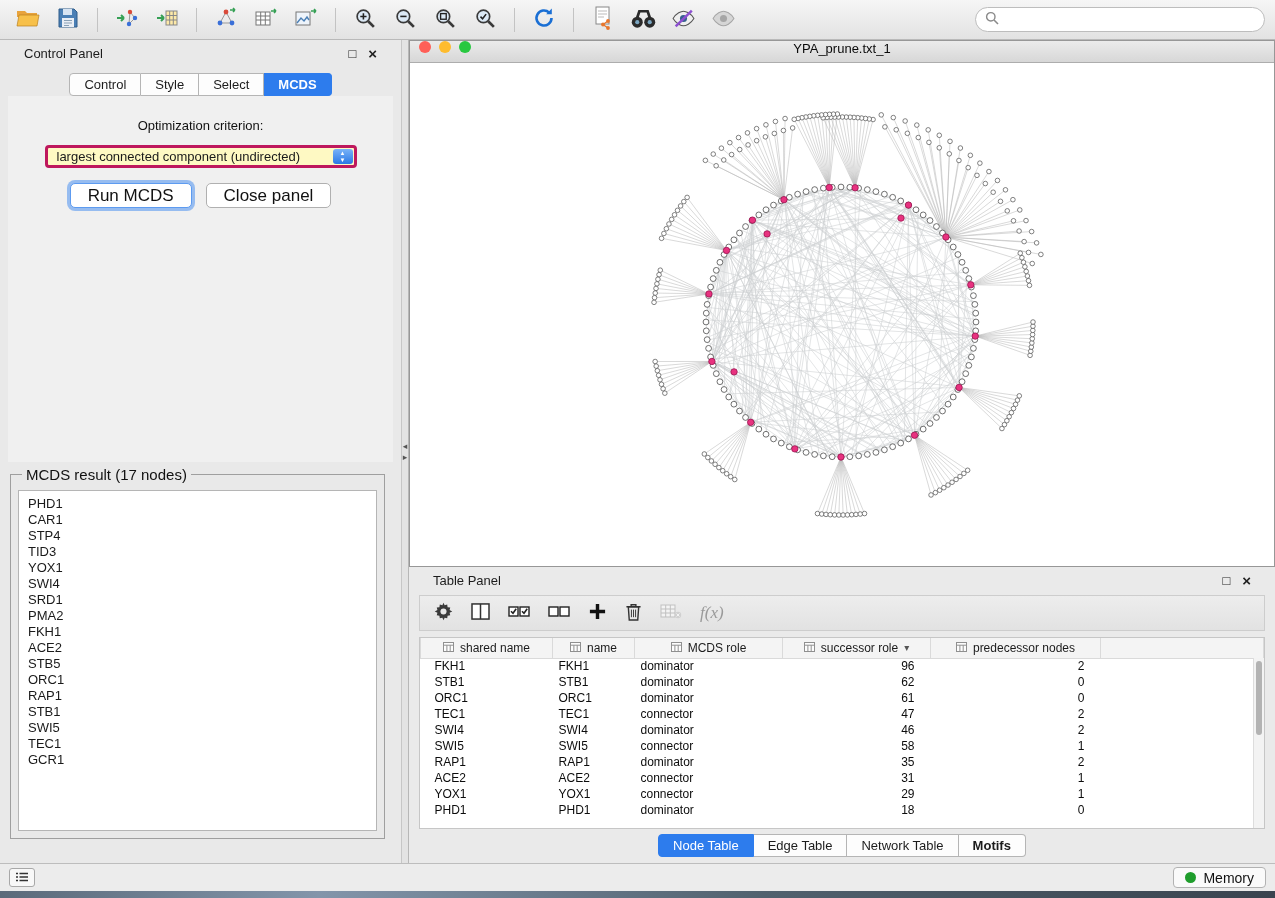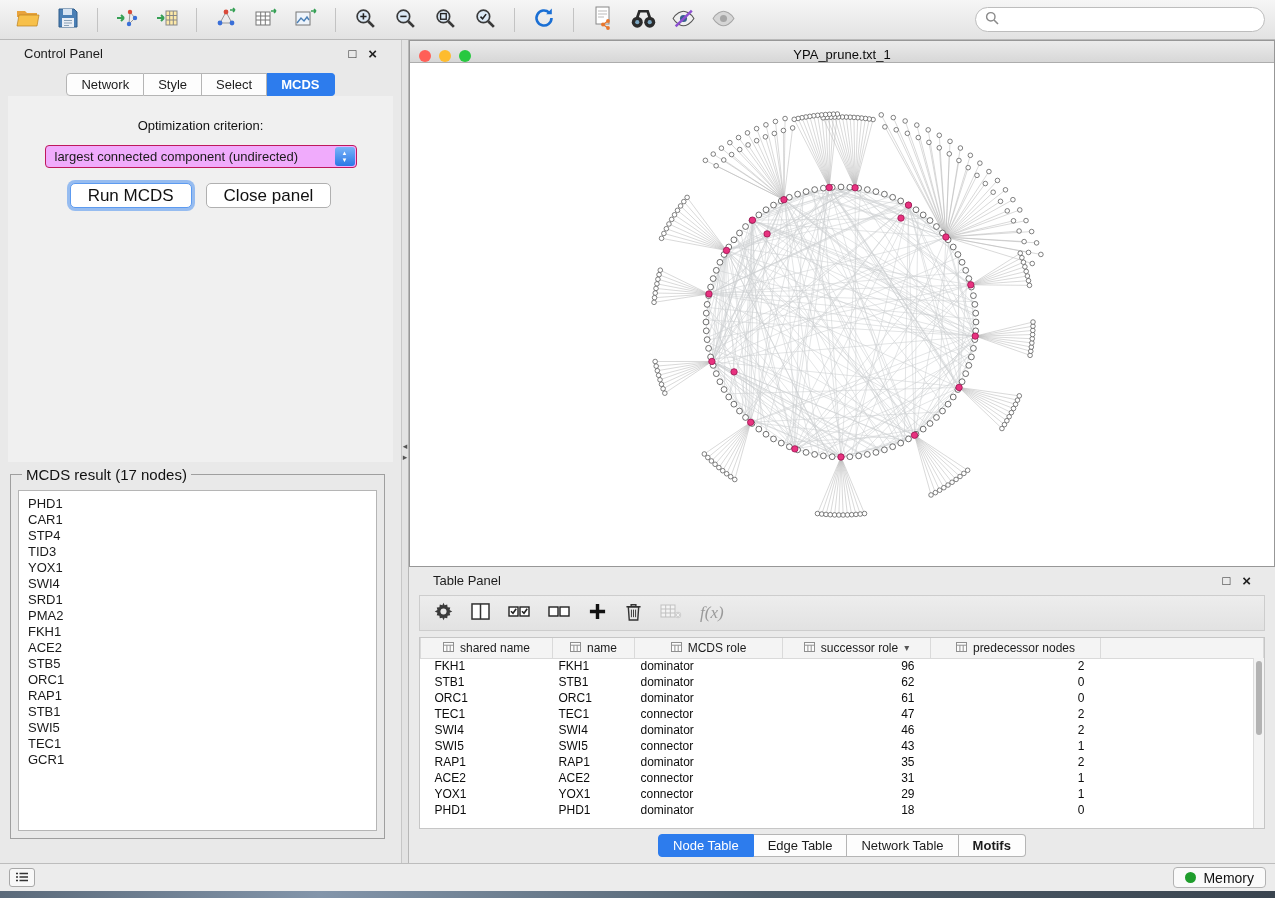--- a/index.html
+++ b/index.html
@@ -21,35 +21,35 @@
 
   
   .control-panel{position:absolute;left:0;top:40px;width:401px;height:823px;background:#e9e9e9;}
   .seg-tabs{display:flex;justify-content:center;margin-top:7px;}
   .seg{font-size:13px;padding:3px 14px;background:#fdfdfd;border:1px solid #b5b5b5;border-left:none;color:#1c1c1c;font-family:"Liberation Sans",sans-serif;cursor:default;}
   .seg:first-child{border-left:1px solid #b5b5b5;border-radius:4px 0 0 4px;}
   .seg:last-child{border-radius:0 4px 4px 0;font-weight:bold;}
   .seg.active{background:#2d7ced;border-color:#2d7ced;color:#fff;}
   .tab-content{position:absolute;left:8px;right:8px;top:56px;height:366px;background:#f0f0f0;}
   .opt-label{text-align:center;margin-top:22px;font-size:13px;color:#111;}
-  .dropdown{margin:12px auto 0;width:312px;height:23px;background:#f0abfc;border:1px solid #be185d;border-radius:4px;display:flex;align-items:center;font-size:13px;padding-left:9px;position:relative;cursor:default;}
+  .dropdown{margin:12px auto 0;width:312px;height:23px;background:#fef9c3;border:3px solid #be185d;border-radius:4px;display:flex;align-items:center;font-size:13px;padding-left:9px;position:relative;cursor:default;}
   .dropdown .stepper{position:absolute;right:1px;top:1px;bottom:1px;width:20px;background:linear-gradient(#79b3f8,#2a78e6);border-radius:3px;color:#fff;display:flex;flex-direction:column;align-items:center;justify-content:center;font-size:6px;line-height:7px;}
   .btn-row{display:flex;justify-content:center;gap:14px;margin-top:15px;}
   .btn{background:#fff;border:1px solid #b0b0b0;border-radius:5px;height:25px;padding:0 17px;font-size:17px;font-family:"Liberation Sans",sans-serif;color:#111;cursor:default;}
   .btn.focus{box-shadow:0 0 0 3px rgba(77,145,240,.55);border-color:#5d9bf0;}
   .result-box{position:absolute;left:10px;right:16px;top:426px;bottom:24px;border:1px solid #9f9f9f;padding:7px;background:transparent;}
   .result-box legend{font-size:15px;padding:0 4px;margin-left:4px;color:#111;}
   .result-list{background:#fff;border:1px solid #b5b5b5;width:100%;height:100%;padding:5px 9px;font-size:13px;line-height:16px;overflow:hidden;}
 
   
   .splitter{position:absolute;left:401px;top:40px;width:8px;height:823px;background:#e3e3e3;border-left:1px solid #c6c6c6;border-right:1px solid #b7b7b7;display:flex;flex-direction:column;align-items:center;justify-content:center;gap:3px;color:#555;font-size:9px;line-height:8px;}
 
   
   .network-frame{position:absolute;left:409px;top:40px;width:866px;height:527px;border:1px solid #979797;background:#fff;}
-  .net-titlebar{height:22px;background:linear-gradient(#ebebeb,#d7d7d7);border-bottom:1px solid #adadad;display:flex;align-items:flex-end;padding:0 9px;position:relative;}
+  .net-titlebar{height:22px;background:linear-gradient(#ebebeb,#d7d7d7);border-bottom:1px solid #adadad;display:flex;align-items:flex-start;padding:0 9px;position:relative;}
   .dot{width:12px;height:12px;border-radius:50%;margin-right:8px;flex:none;}
   .dot.red{background:#ff5f57;}  .dot.yellow{background:#febc2e;}  .dot.green{background:#28c840;}
   .net-title{position:absolute;left:0;right:0;text-align:center;font-size:13px;color:#0a0a0a;}
   .net-canvas{position:absolute;left:0;right:0;top:22px;bottom:0;background:#fff;overflow:hidden;}
 
   
   .table-panel{position:absolute;left:409px;top:567px;width:866px;height:296px;background:#eaeaea;}
   .tp-toolbar{position:absolute;left:10px;right:10px;top:28px;height:36px;background:linear-gradient(#ededed,#e2e2e2);border:1px solid #cdcdcd;display:flex;align-items:center;gap:18px;padding:13px 14px;}
   .tp-ic{display:flex;align-items:center;justify-content:center;cursor:default;}
   .fx-label{font-family:"Liberation Serif",serif;font-style:italic;font-size:17px;color:#9a9a9a;}
@@ -211,21 +211,21 @@
 
 <div class="control-panel">
   <div class="panel-header">
     <span>Control Panel</span>
     <span class="hdr-icons">
       <span class="glyph">□</span>
       <span class="glyph bold">×</span>
     </span>
   </div>
   <div class="seg-tabs">
-      <button class="seg">Network</button>
+      <button class="seg">Control</button>
       <button class="seg">Style</button>
       <button class="seg">Select</button>
       <button class="seg active">MCDS</button>
     </div>
   <div class="tab-content">
     <div class="opt-label">Optimization criterion:</div>
     <div class="dropdown">
       <span>largest connected component (undirected)</span>
       <span class="stepper">
         <span>▲</span>
@@ -1152,21 +1152,21 @@
             <td>SWI4</td>
             <td>dominator</td>
             <td class="num">46</td>
             <td class="num">2</td>
             <td></td>
           </tr>
           <tr>
             <td>SWI5</td>
             <td>SWI5</td>
             <td>connector</td>
-            <td class="num">43</td>
+            <td class="num">58</td>
             <td class="num">1</td>
             <td></td>
           </tr>
           <tr>
             <td>RAP1</td>
             <td>RAP1</td>
             <td>dominator</td>
             <td class="num">35</td>
             <td class="num">2</td>
             <td></td>

